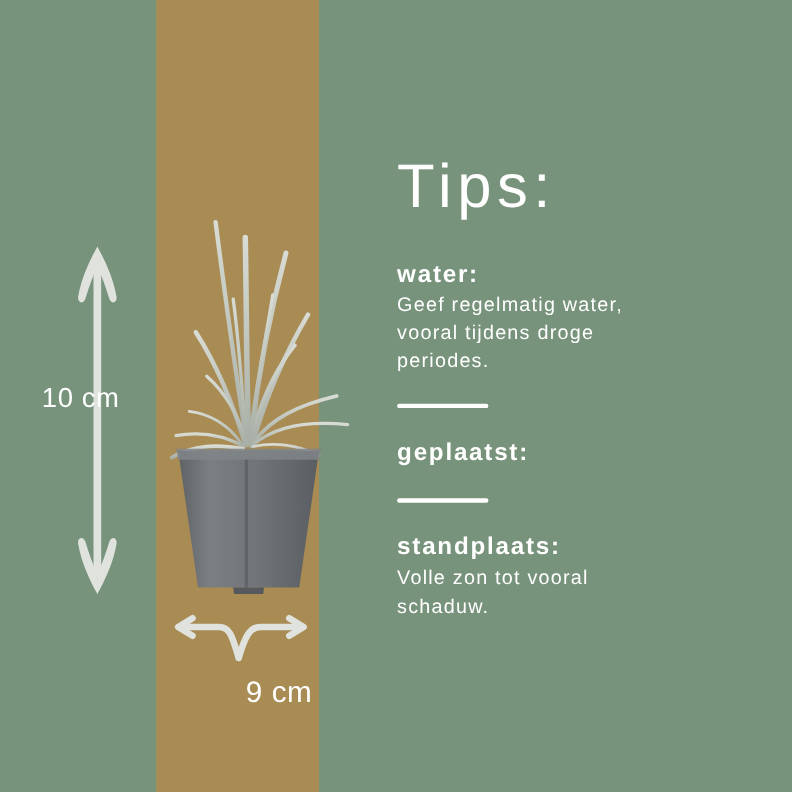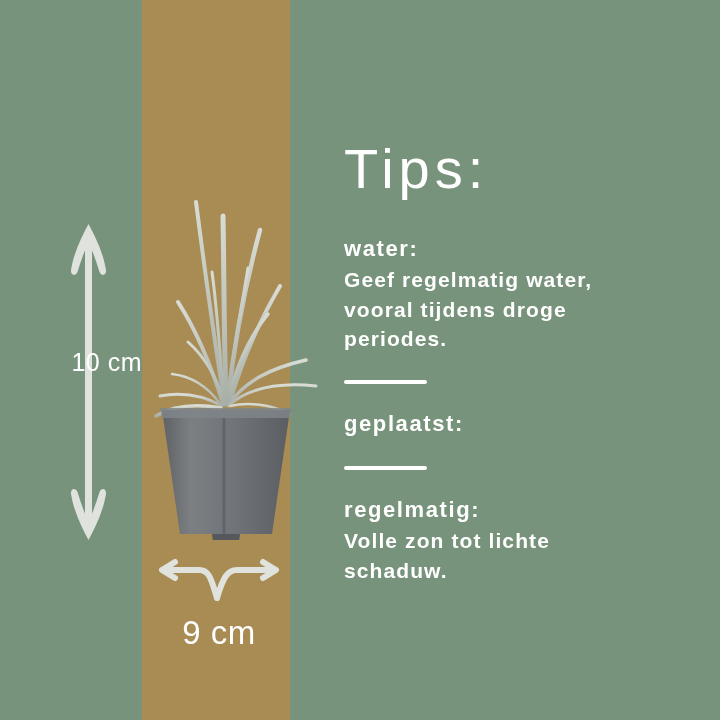--- a/index.html
+++ b/index.html
@@ -34,52 +34,52 @@
     position:absolute;
     left:58px; top:222px;
     width:62px; height:320px;
   }
   .vmeasure svg { width:100%; height:100%; display:block; }
 
   .vlabel {
     position:absolute;
     left:38px; top:350px;
     width:104px;
-    text-align:right;
+    text-align:left;
     color:#ffffff;
     font-size:25px;
     font-weight:300;
     letter-spacing:0.5px;
     line-height:1;
   }
 
   
   .hmeasure {
     position:absolute;
     left:155px; top:556px;
     width:128px; height:48px;
   }
   .hmeasure svg { width:100%; height:100%; display:block; }
 
   .hlabel {
     position:absolute;
     left:154px; top:616px;
     width:130px;
-    text-align:center;
-    color:#ffffff;
-    font-size:33px;
+    text-align:right;
+    color:#ffffff;
+    font-size:27px;
     font-weight:300;
     letter-spacing:0.5px;
     line-height:1;
   }
 
   
   .tips-panel {
     position:absolute;
-    left:344px; top:140px;
+    left:361px; top:140px;
     width:330px;
   }
 
   .tips-title {
     color:#ffffff;
     font-size:56px;
     font-weight:300;
     letter-spacing:5px;
     line-height:1.05;
     margin-bottom:34px;
@@ -89,22 +89,22 @@
 
   .tip-label {
     color:#ffffff;
     font-size:22px;
     font-weight:700;
     letter-spacing:1.6px;
     line-height:1.45;
   }
   .tip-body {
     color:#ffffff;
-    font-size:21px;
-    font-weight:700;
+    font-size:18px;
+    font-weight:400;
     letter-spacing:1.1px;
     line-height:1.42;
     white-space:pre-line;
   }
 
   .divider {
     width:83px;
     height:4px;
     background:#ffffff;
     border-radius:2px;
@@ -209,19 +209,19 @@
 
     <div class="divider"></div>
 
     <div class="tip-block">
       <div class="tip-label">geplaatst:</div>
     </div>
 
     <div class="divider"></div>
 
     <div class="tip-block">
-      <div class="tip-label">regelmatig:</div>
-      <div class="tip-body">Volle zon tot lichte
+      <div class="tip-label">standplaats:</div>
+      <div class="tip-body">Volle zon tot vooral
 schaduw.</div>
     </div>
 
   </div>
 </div>
 
 </body></html>

